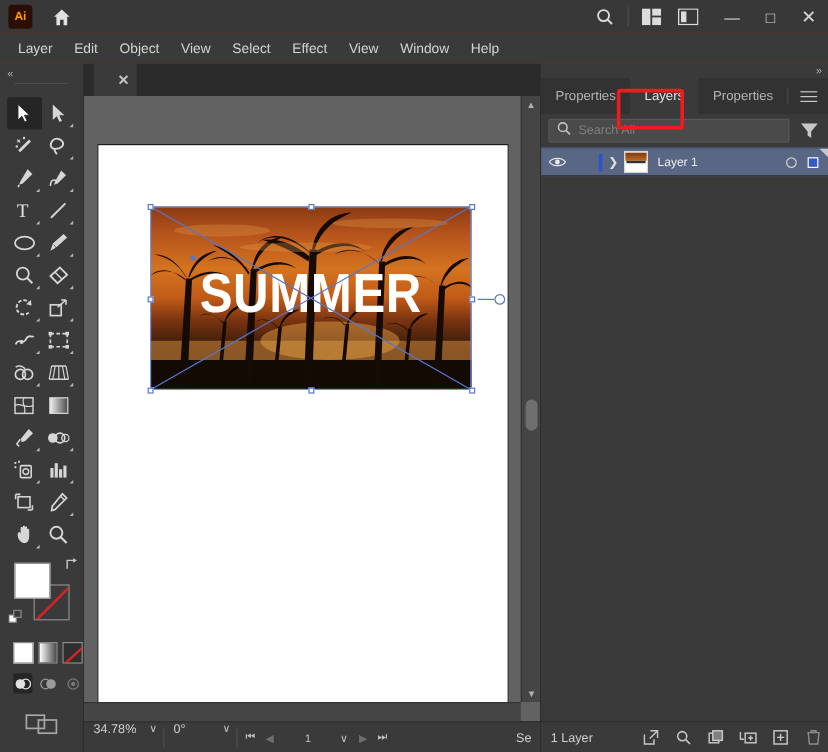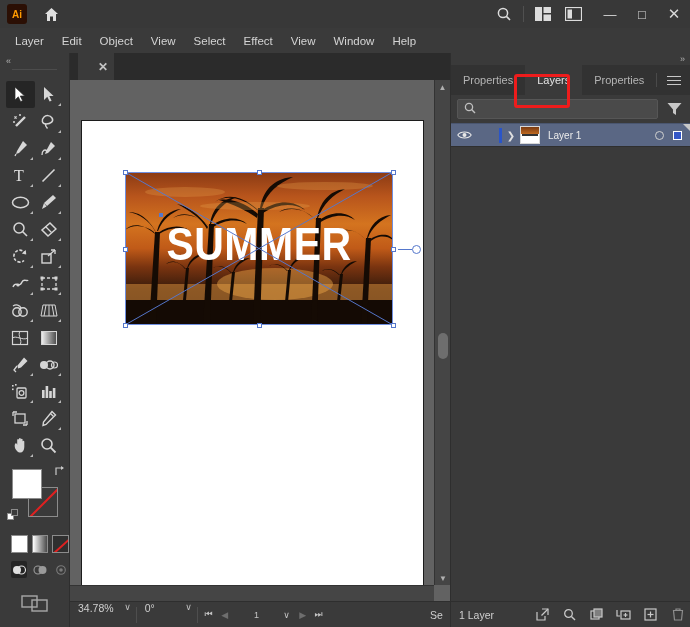--- a/index.html
+++ b/index.html
@@ -705,20 +705,21 @@
     </div>
 
     <div class="search-row">
       <div class="search-box">
         <span>
           <svg width="12" height="12" viewBox="0 0 12 12">
               <circle cx="5" cy="5" r="3.6" fill="none" stroke="#c0c0c0" stroke-width="1.3"></circle>
               <line x1="7.6" y1="7.6" x2="11" y2="11" stroke="#c0c0c0" stroke-width="1.4"></line>
             </svg>
         </span>
+        <input type="text" placeholder="Search All" style="">
       </div>
       <div class="filter-icon">
         <svg width="15" height="14" viewBox="0 0 15 14">
             <path d="M0.5 1 L14.5 1 L9 7.5 L9 13 L6 11 L6 7.5 Z" fill="#c8c8c8"></path>
           </svg>
       </div>
     </div>
 
     <div class="layers-list">
       <div class="layer-row">

